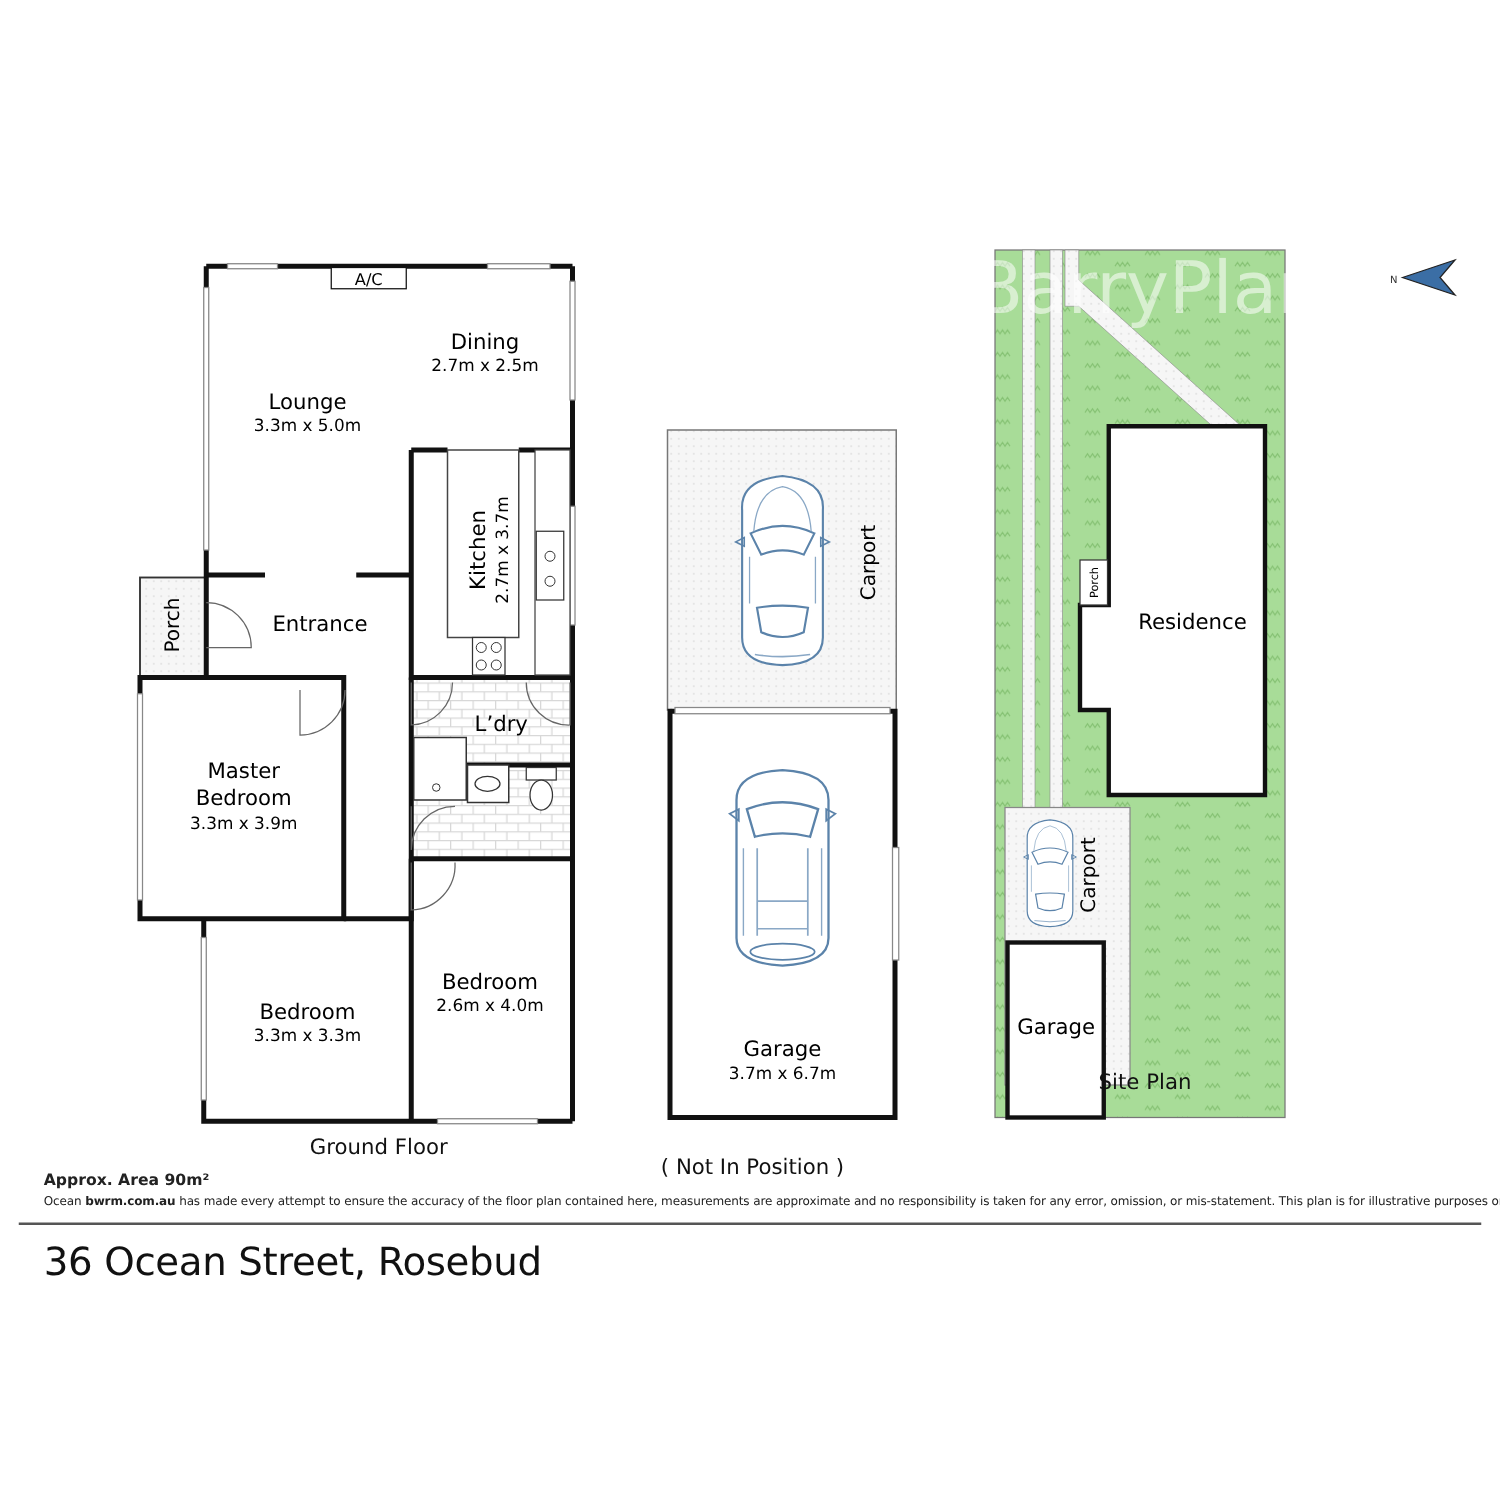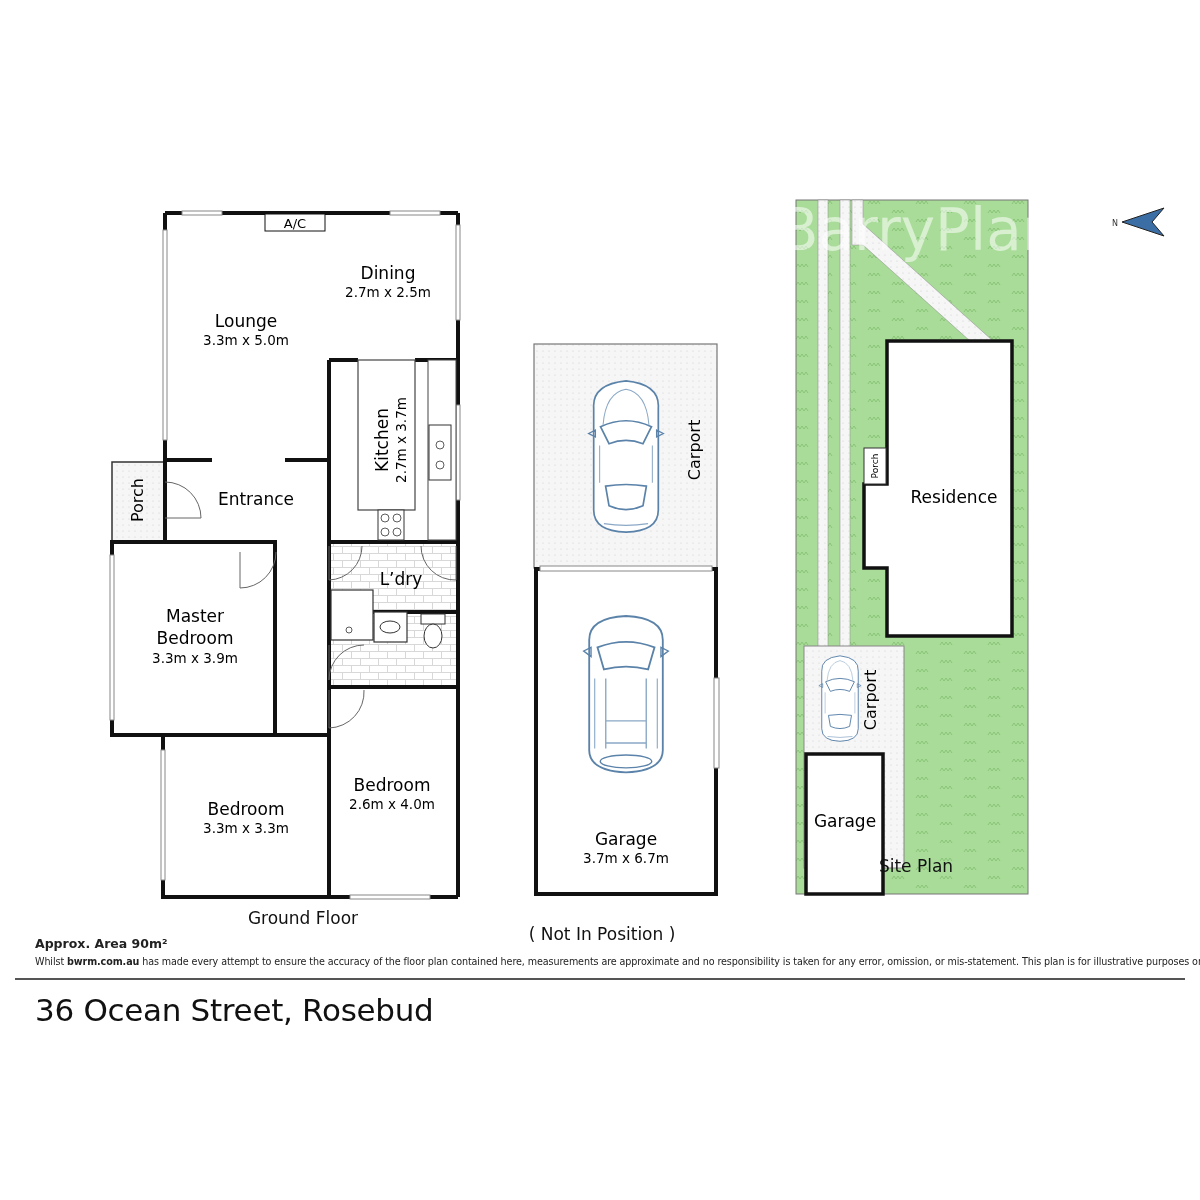--- a/index.html
+++ b/index.html
@@ -177,15 +177,15 @@
     <text x="1112" y="226" font-size="8" fill="#333">N</text>
     <polygon points="1122,222 1164,208 1152,222 1164,236" fill="#3b6ea5" stroke="#222" stroke-width="1"></polygon>
   </g>
 </svg>
 
 <div class="caption" style="left:203px;top:908px;width:200px;">Ground Floor</div>
 <div class="caption" style="left:502px;top:908px;width:200px;margin-top:16px;">( Not In Position )</div>
 <div class="caption" style="left:816px;top:856px;width:200px;">Site Plan</div>
 
 <div class="abs area">Approx. Area 90m²</div>
-<div class="abs disclaimer"><span>Whilst </span><b>bwrm.com.au</b><span> has made every attempt to ensure the accuracy of the floor plan contained here, measurements are approximate and no responsibility is taken for any error, omission, or mis-statement. This plan is for illustrative purposes only.</span></div>
+<div class="abs disclaimer"><span>Ocean </span><b>bwrm.com.au</b><span> has made every attempt to ensure the accuracy of the floor plan contained here, measurements are approximate and no responsibility is taken for any error, omission, or mis-statement. This plan is for illustrative purposes only.</span></div>
 <div class="abs rule"></div>
 <div class="abs address">36 Ocean Street, Rosebud</div>
 
 </body></html>

